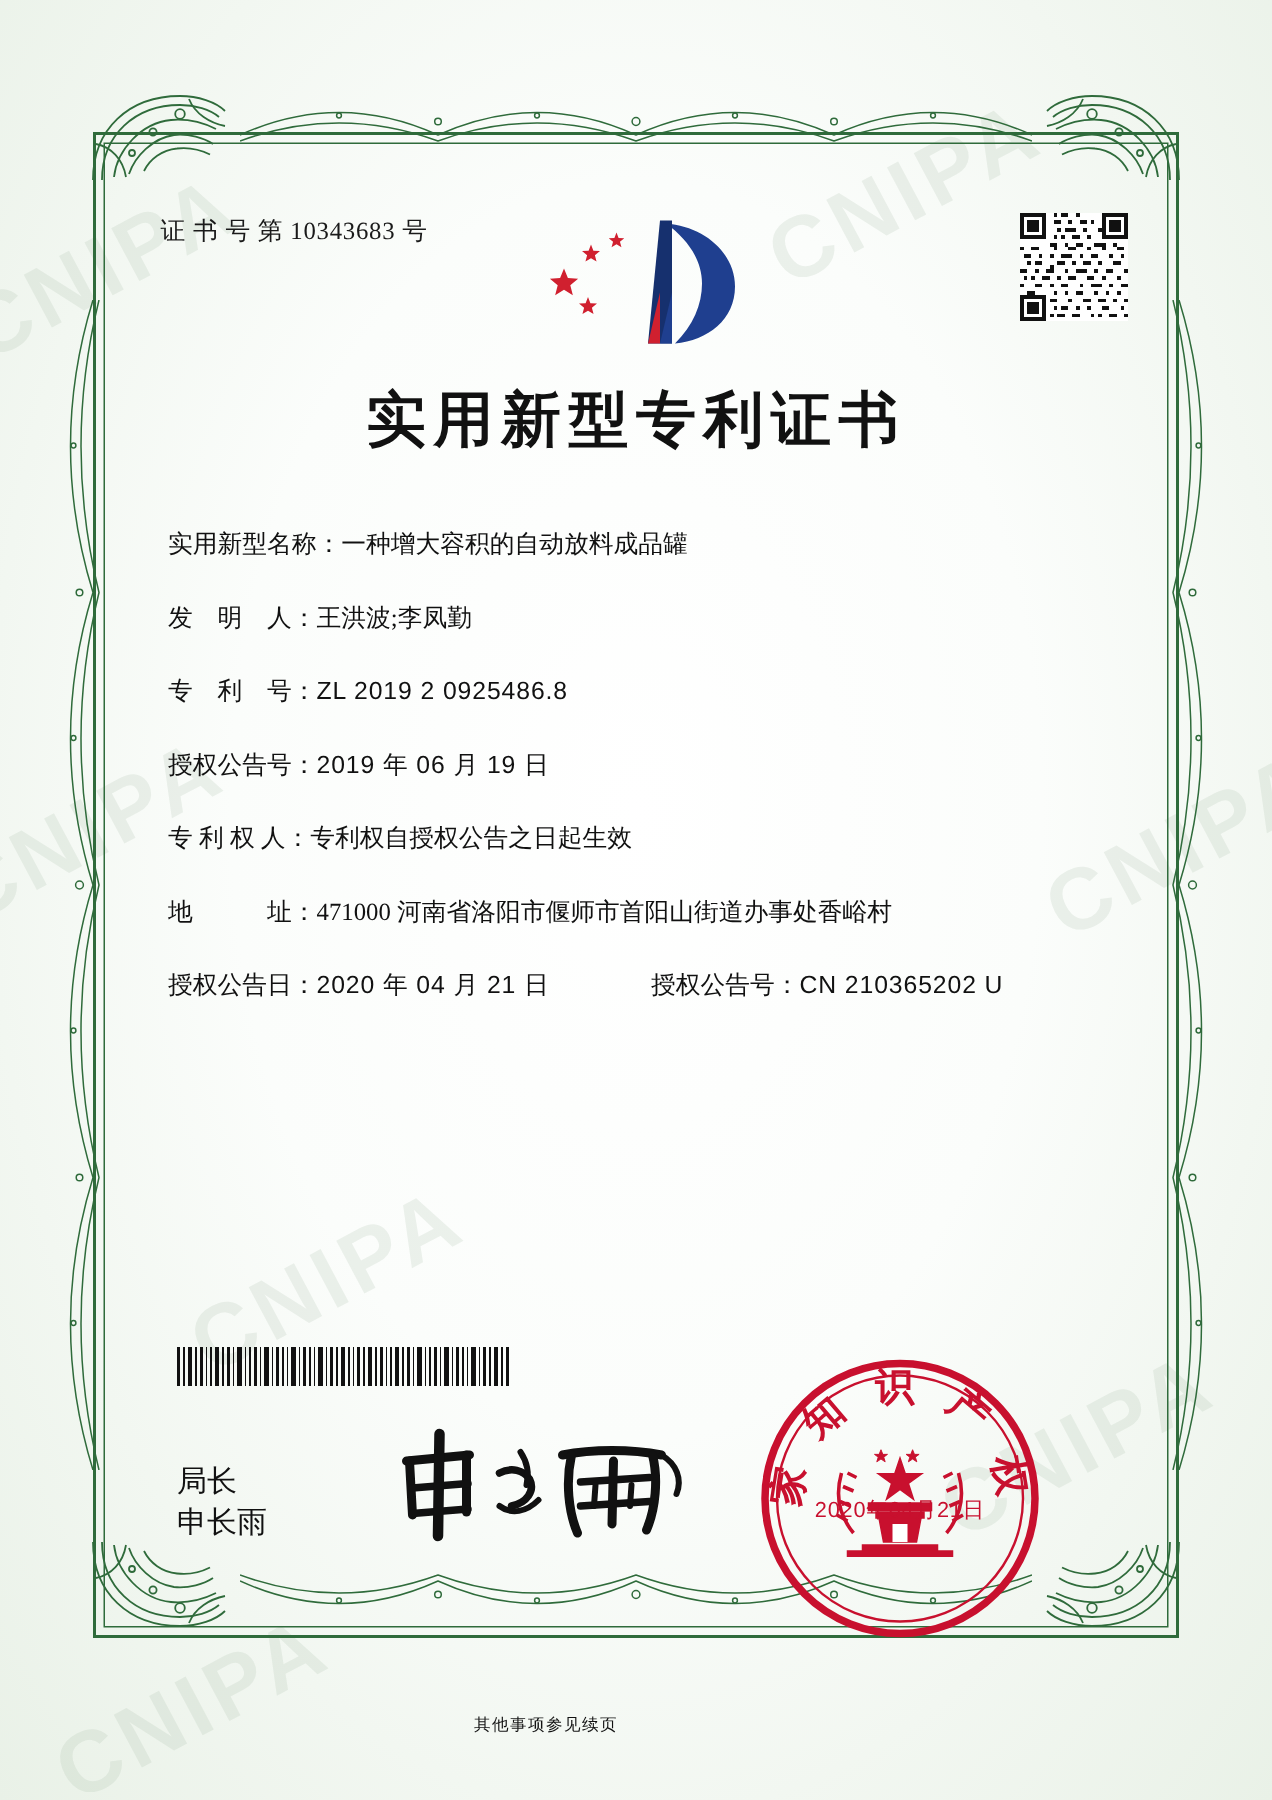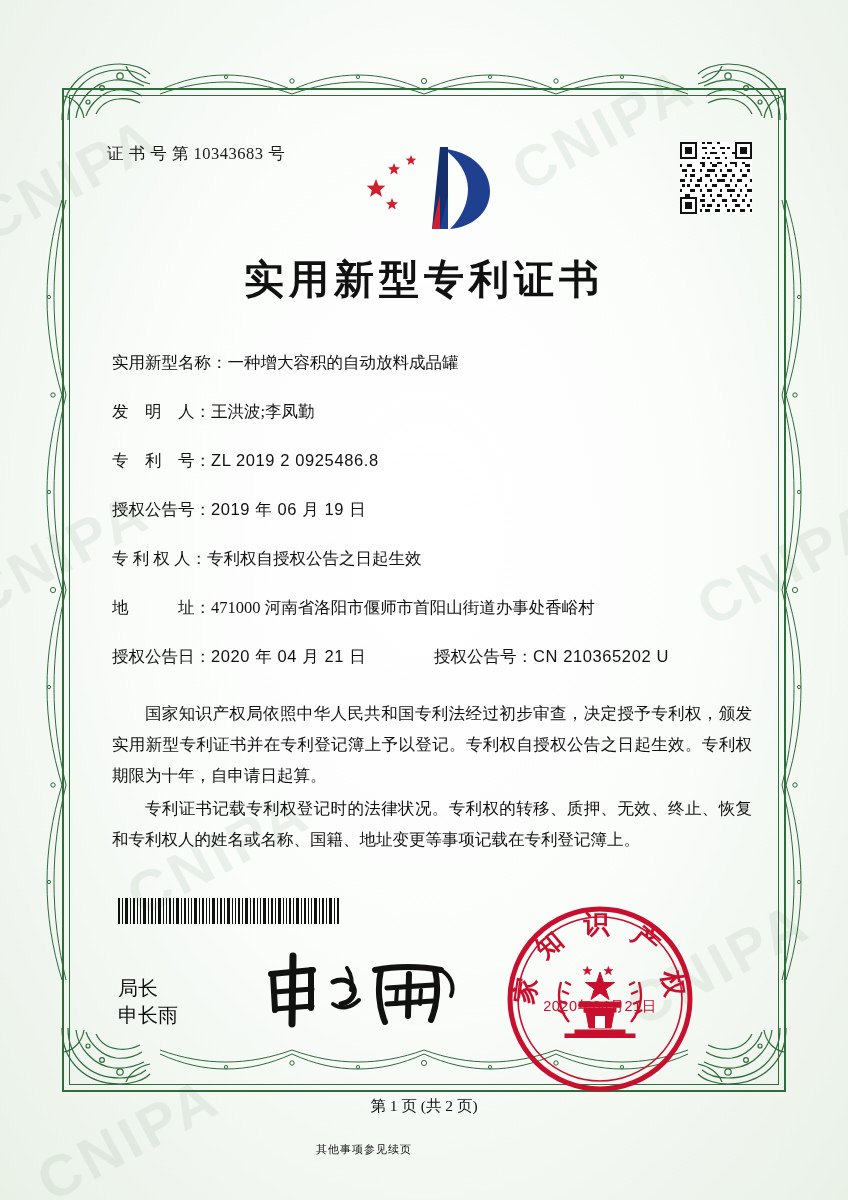--- a/index.html
+++ b/index.html
@@ -537,24 +537,20 @@
       <span class="lab">地　　　址：</span><span class="val">471000 河南省洛阳市偃师市首阳山街道办事处香峪村</span>
     </div>
     <div class="row-grant">
       <span class="lab">授权公告日：</span><span class="val mono">2020 年 04 月 21 日</span>
       <span class="grant-right">
         <span class="lab">授权公告号：</span><span class="val mono">CN 210365202 U</span>
       </span>
     </div>
   </div>
 
-  <div class="paras">
-    <p>国家知识产权局依照中华人民共和国专利法经过初步审查，决定授予专利权，颁发实用新型专利证书并在专利登记簿上予以登记。专利权自授权公告之日起生效。专利权期限为十年，自申请日起算。</p>
-    <p>专利证书记载专利权登记时的法律状况。专利权的转移、质押、无效、终止、恢复和专利权人的姓名或名称、国籍、地址变更等事项记载在专利登记簿上。</p>
-  </div>
 
   <svg class="barcode" viewBox="0 0 222 26" shape-rendering="crispEdges">
     <rect width="222" height="26" fill="#ffffff" fill-opacity="0"></rect>
     <g fill="#111111">
       <rect x="0" y="0" width="2" height="26"></rect>
         <rect x="4" y="0" width="1" height="26"></rect>
       <rect x="7" y="0" width="3" height="26"></rect>
         <rect x="12" y="0" width="1" height="26"></rect>
       <rect x="15" y="0" width="2" height="26"></rect>
         <rect x="19" y="0" width="1" height="26"></rect>
@@ -671,16 +667,15 @@
         <path d="M66 120 C56 108 54 94 58 80"></path>
         <path d="M128 120 C138 108 140 94 136 80"></path>
         <path d="M62 112 L55 108 M64 102 L57 99 M66 92 L59 89 M68 83 L62 80"></path>
         <path d="M132 112 L139 108 M130 102 L137 99 M128 92 L135 89 M126 83 L132 80"></path>
       </g>
       <rect x="62" y="132" width="70" height="3.5"></rect>
     </g>
   </svg>
   <div class="seal-date">2020年04月21日</div>
 
-  <div class="page-no">第 1 页 (共 2 页)</div>
   <div class="footnote">其他事项参见续页</div>
 
 </div>
 
 </body></html>

